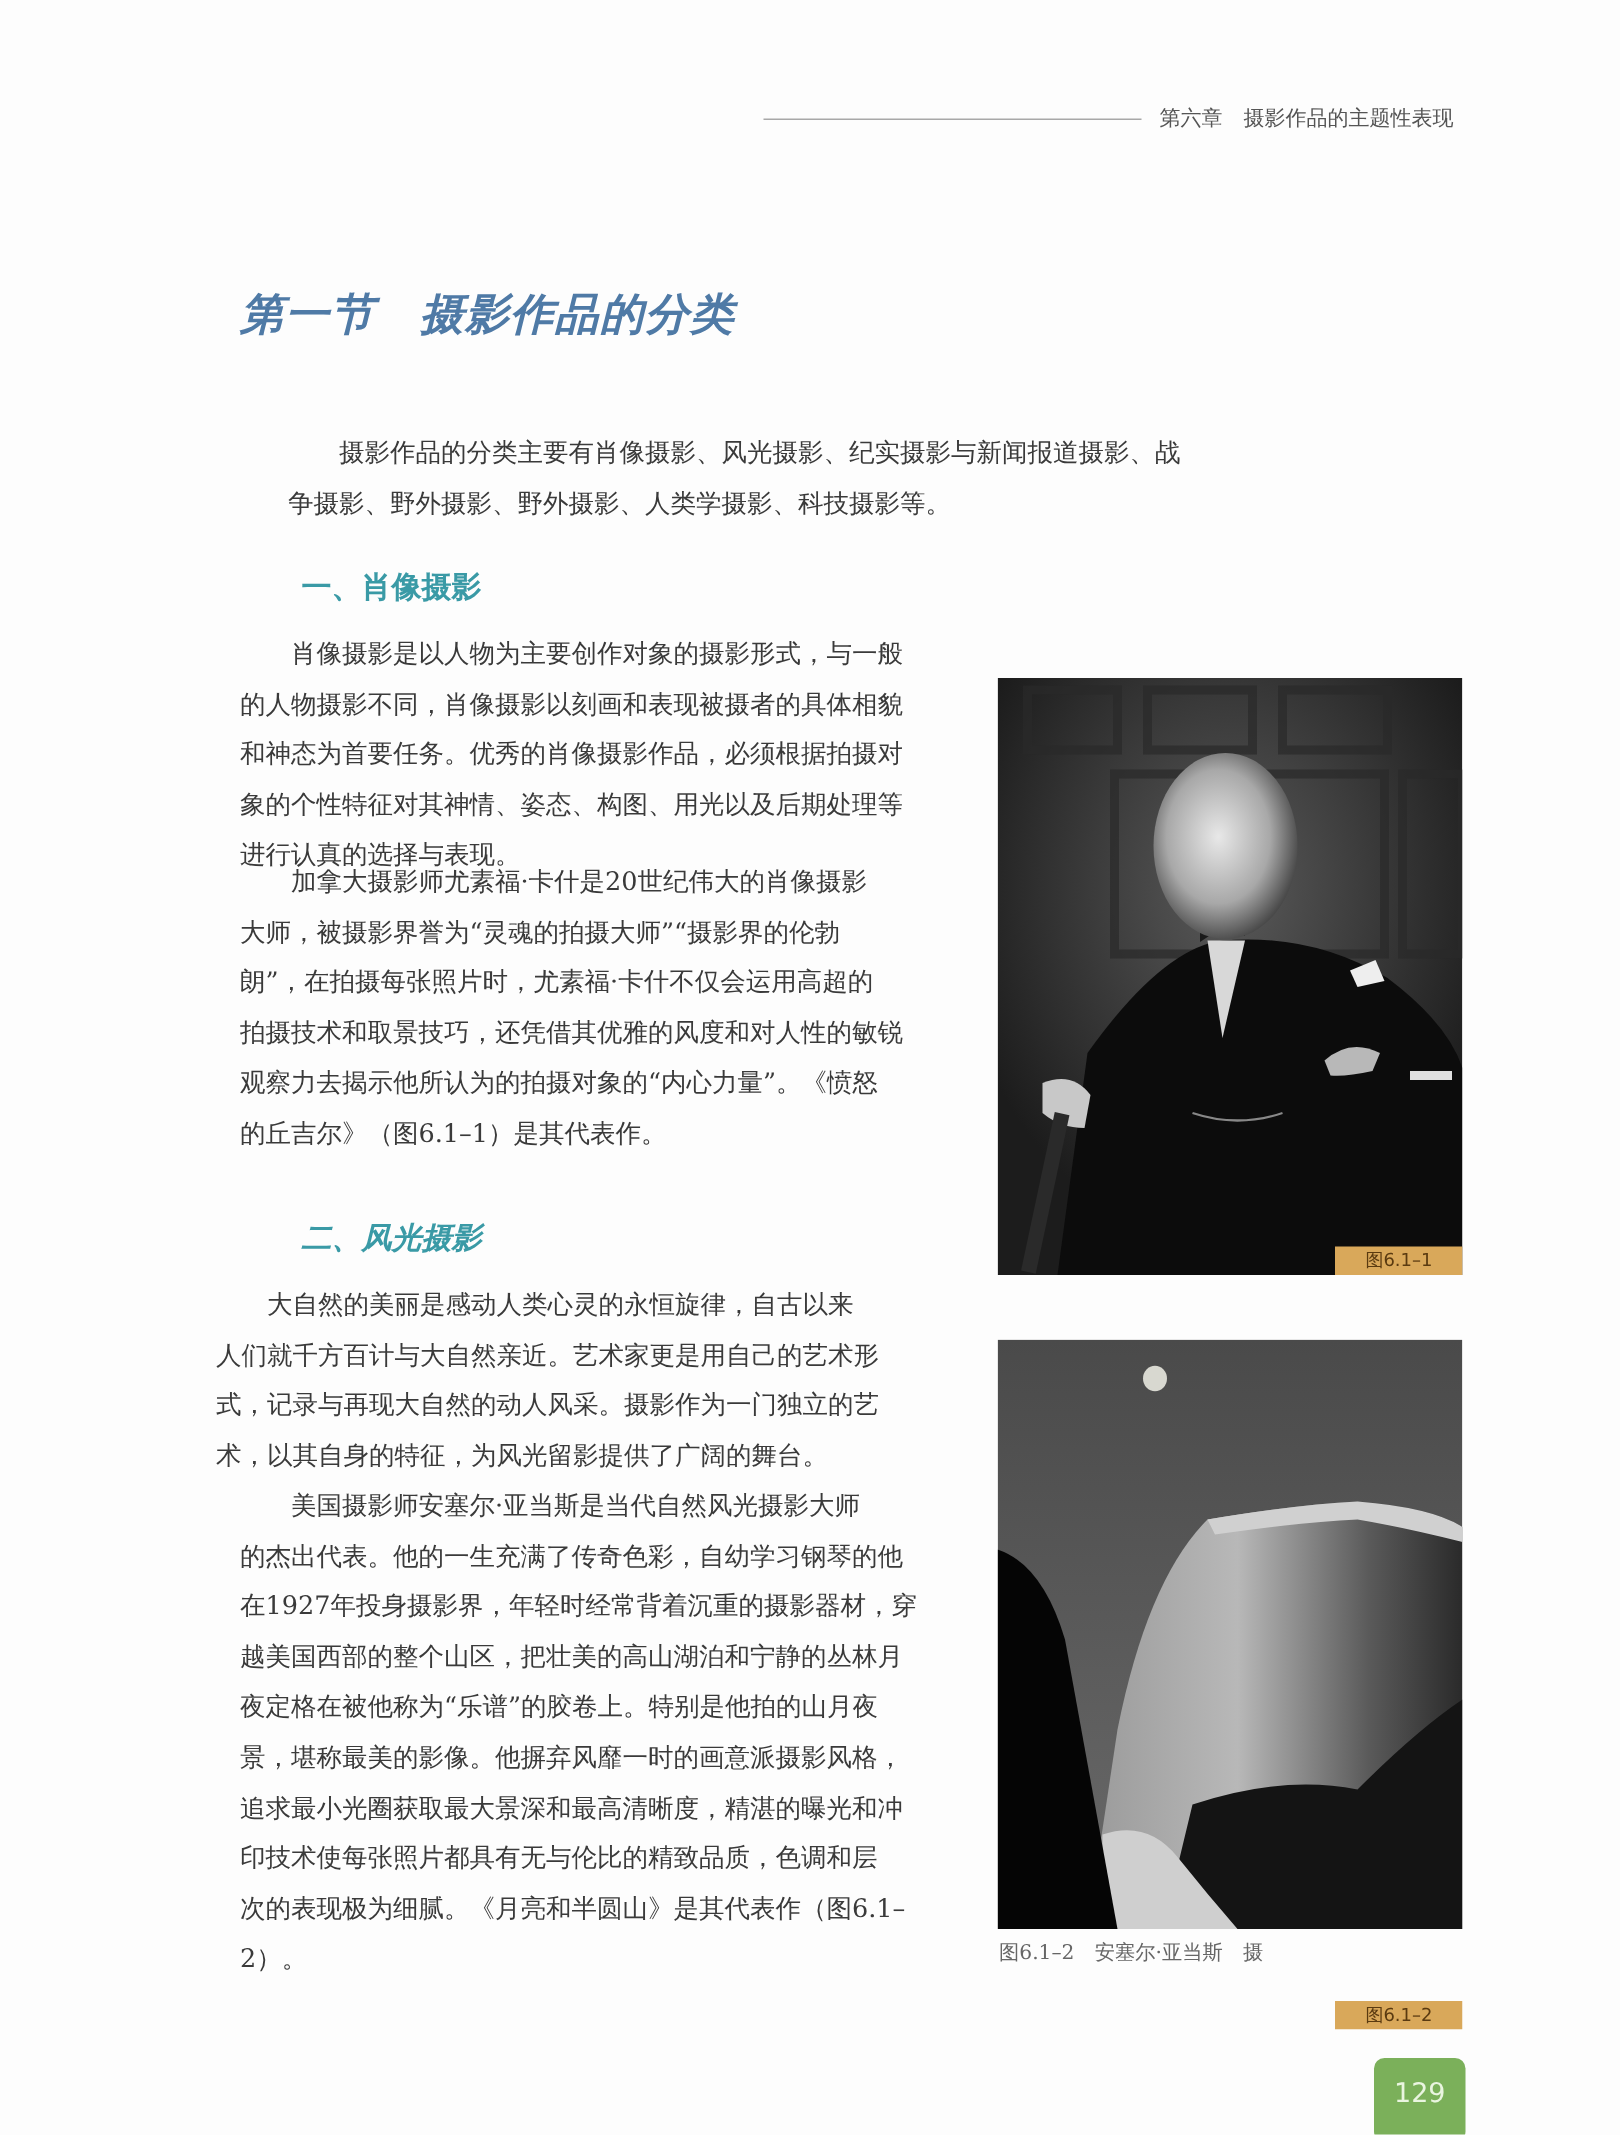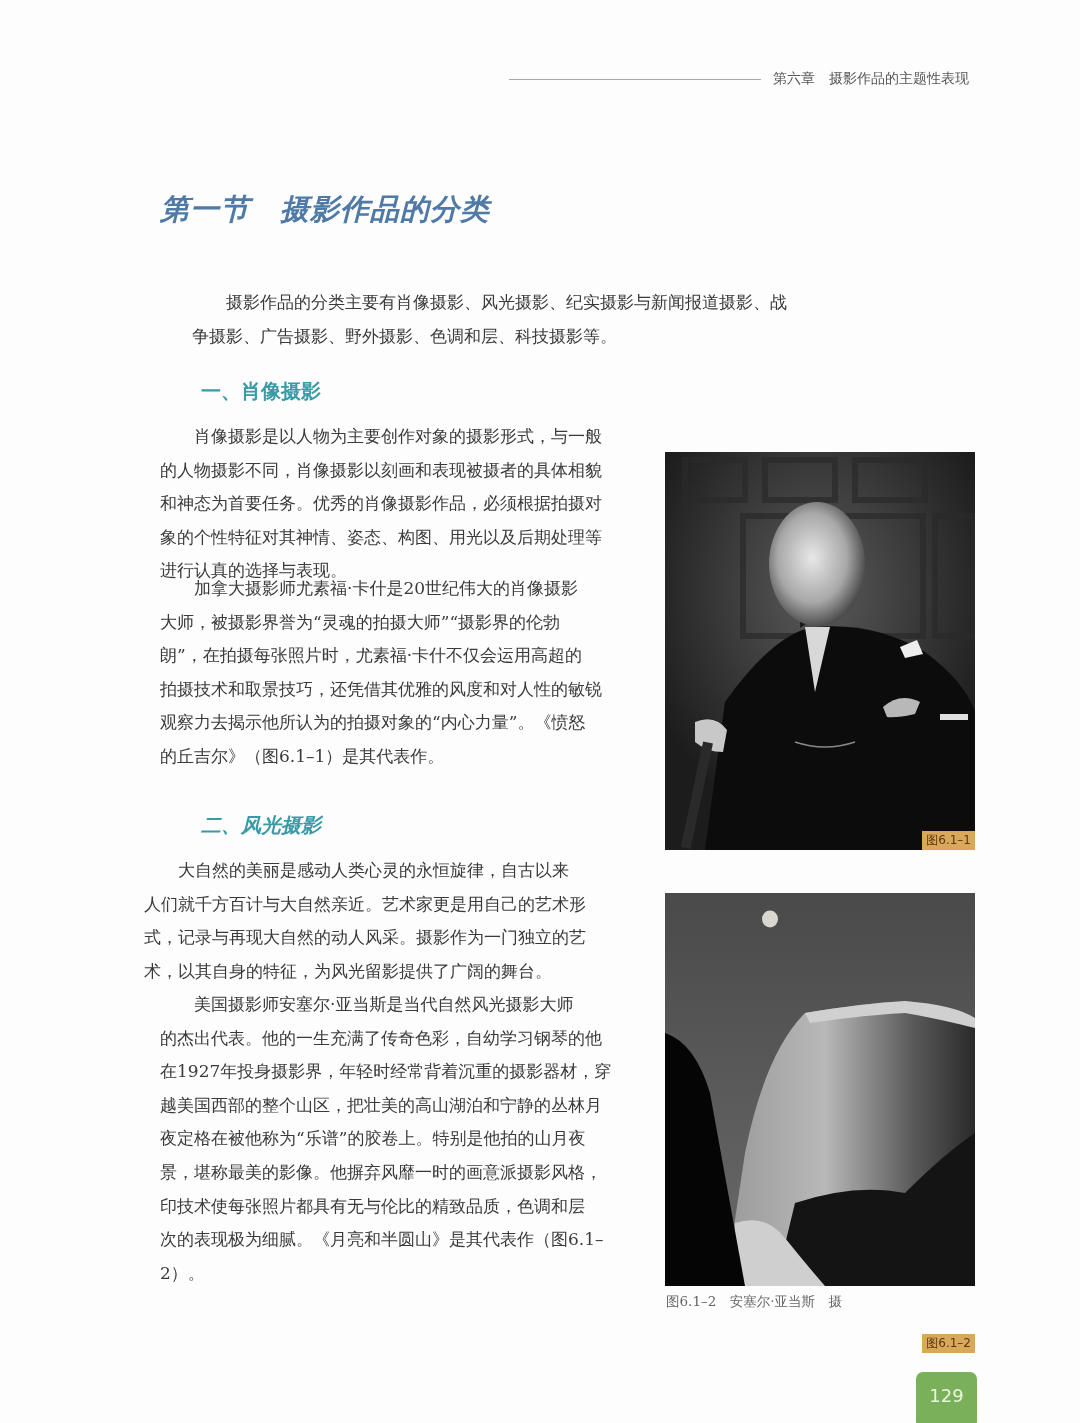--- a/index.html
+++ b/index.html
@@ -34,21 +34,21 @@
       font-family: "DejaVu Sans", "Liberation Sans", sans-serif;
       font-size: 20px; font-weight: bold; color: #3a9aa6;
     }
     .photo {
       position: absolute; left: 665px; width: 310px; overflow: hidden;
     }
     .photo-tag {
       position: absolute; right: 0; bottom: 0;
       background: #d9a85a; color: #5a3a10;
       font-family: "DejaVu Sans", "Liberation Sans", sans-serif;
-      font-size: 12px; padding: 1px 4px;
+      font-size: 12px; padding: 1px 20px;
     }
     .caption {
       position: absolute; left: 666px;
       font-size: 13.5px; color: #666; white-space: pre;
     }
     .page-number {
       position: absolute; left: 916px; top: 1372px; width: 61px; height: 56px;
       background: #7bb05a; border-radius: 7px;
       color: #eaf5e0; font-family: "DejaVu Sans", "Liberation Sans", sans-serif;
       font-size: 18px; text-align: center; line-height: 48px;
@@ -57,21 +57,21 @@
 </head>
 <body>
 
 <div class="header-rule"></div>
 <div class="header-text">第六章　摄影作品的主题性表现</div>
 
 <div class="section-title">第一节　摄影作品的分类</div>
 
 <div class="para" style="left:160px; top:286px; width:640px;margin-left:32px;">
   <span class="line">　　摄影作品的分类主要有肖像摄影、风光摄影、纪实摄影与新闻报道摄影、战</span>
-  <span class="line">争摄影、广告摄影、野外摄影、色调和层、科技摄影等。</span>
+  <span class="line">争摄影、野外摄影、野外摄影、人类学摄影、科技摄影等。</span>
 </div>
 
 <div class="sub-heading" style="top:378px;">一、肖像摄影</div>
 
 <div class="para" style="left:160px; top:420px; width:480px;">
   <span class="line">　　肖像摄影是以人物为主要创作对象的摄影形式，与一般</span>
   <span class="line">的人物摄影不同，肖像摄影以刻画和表现被摄者的具体相貌</span>
   <span class="line">和神态为首要任务。优秀的肖像摄影作品，必须根据拍摄对</span>
   <span class="line">象的个性特征对其神情、姿态、构图、用光以及后期处理等</span>
   <span class="line">进行认真的选择与表现。</span>
@@ -95,20 +95,21 @@
   <span class="line">术，以其自身的特征，为风光留影提供了广阔的舞台。</span>
 </div>
 
 <div class="para" style="left:160px; top:988px; width:480px;">
   <span class="line">　　美国摄影师安塞尔·亚当斯是当代自然风光摄影大师</span>
   <span class="line">的杰出代表。他的一生充满了传奇色彩，自幼学习钢琴的他</span>
   <span class="line">在1927年投身摄影界，年轻时经常背着沉重的摄影器材，穿</span>
   <span class="line">越美国西部的整个山区，把壮美的高山湖泊和宁静的丛林月</span>
   <span class="line">夜定格在被他称为“乐谱”的胶卷上。特别是他拍的山月夜</span>
   <span class="line">景，堪称最美的影像。他摒弃风靡一时的画意派摄影风格，</span>
+  <span class="line">追求最小光圈获取最大景深和最高清晰度，精湛的曝光和冲</span>
   <span class="line">印技术使每张照片都具有无与伦比的精致品质，色调和层</span>
   <span class="line">次的表现极为细腻。《月亮和半圆山》是其代表作（图6.1–</span>
   <span class="line">2）。</span>
 </div>
 
 <div class="photo" style="top:452px; height:398px;">
   <svg width="310" height="398" viewBox="0 0 310 398">
     <defs>
       <radialGradient id="bgglow" cx="0.5" cy="0.35" r="0.6">
         <stop offset="0" stop-color="#5a5a5a"></stop>

